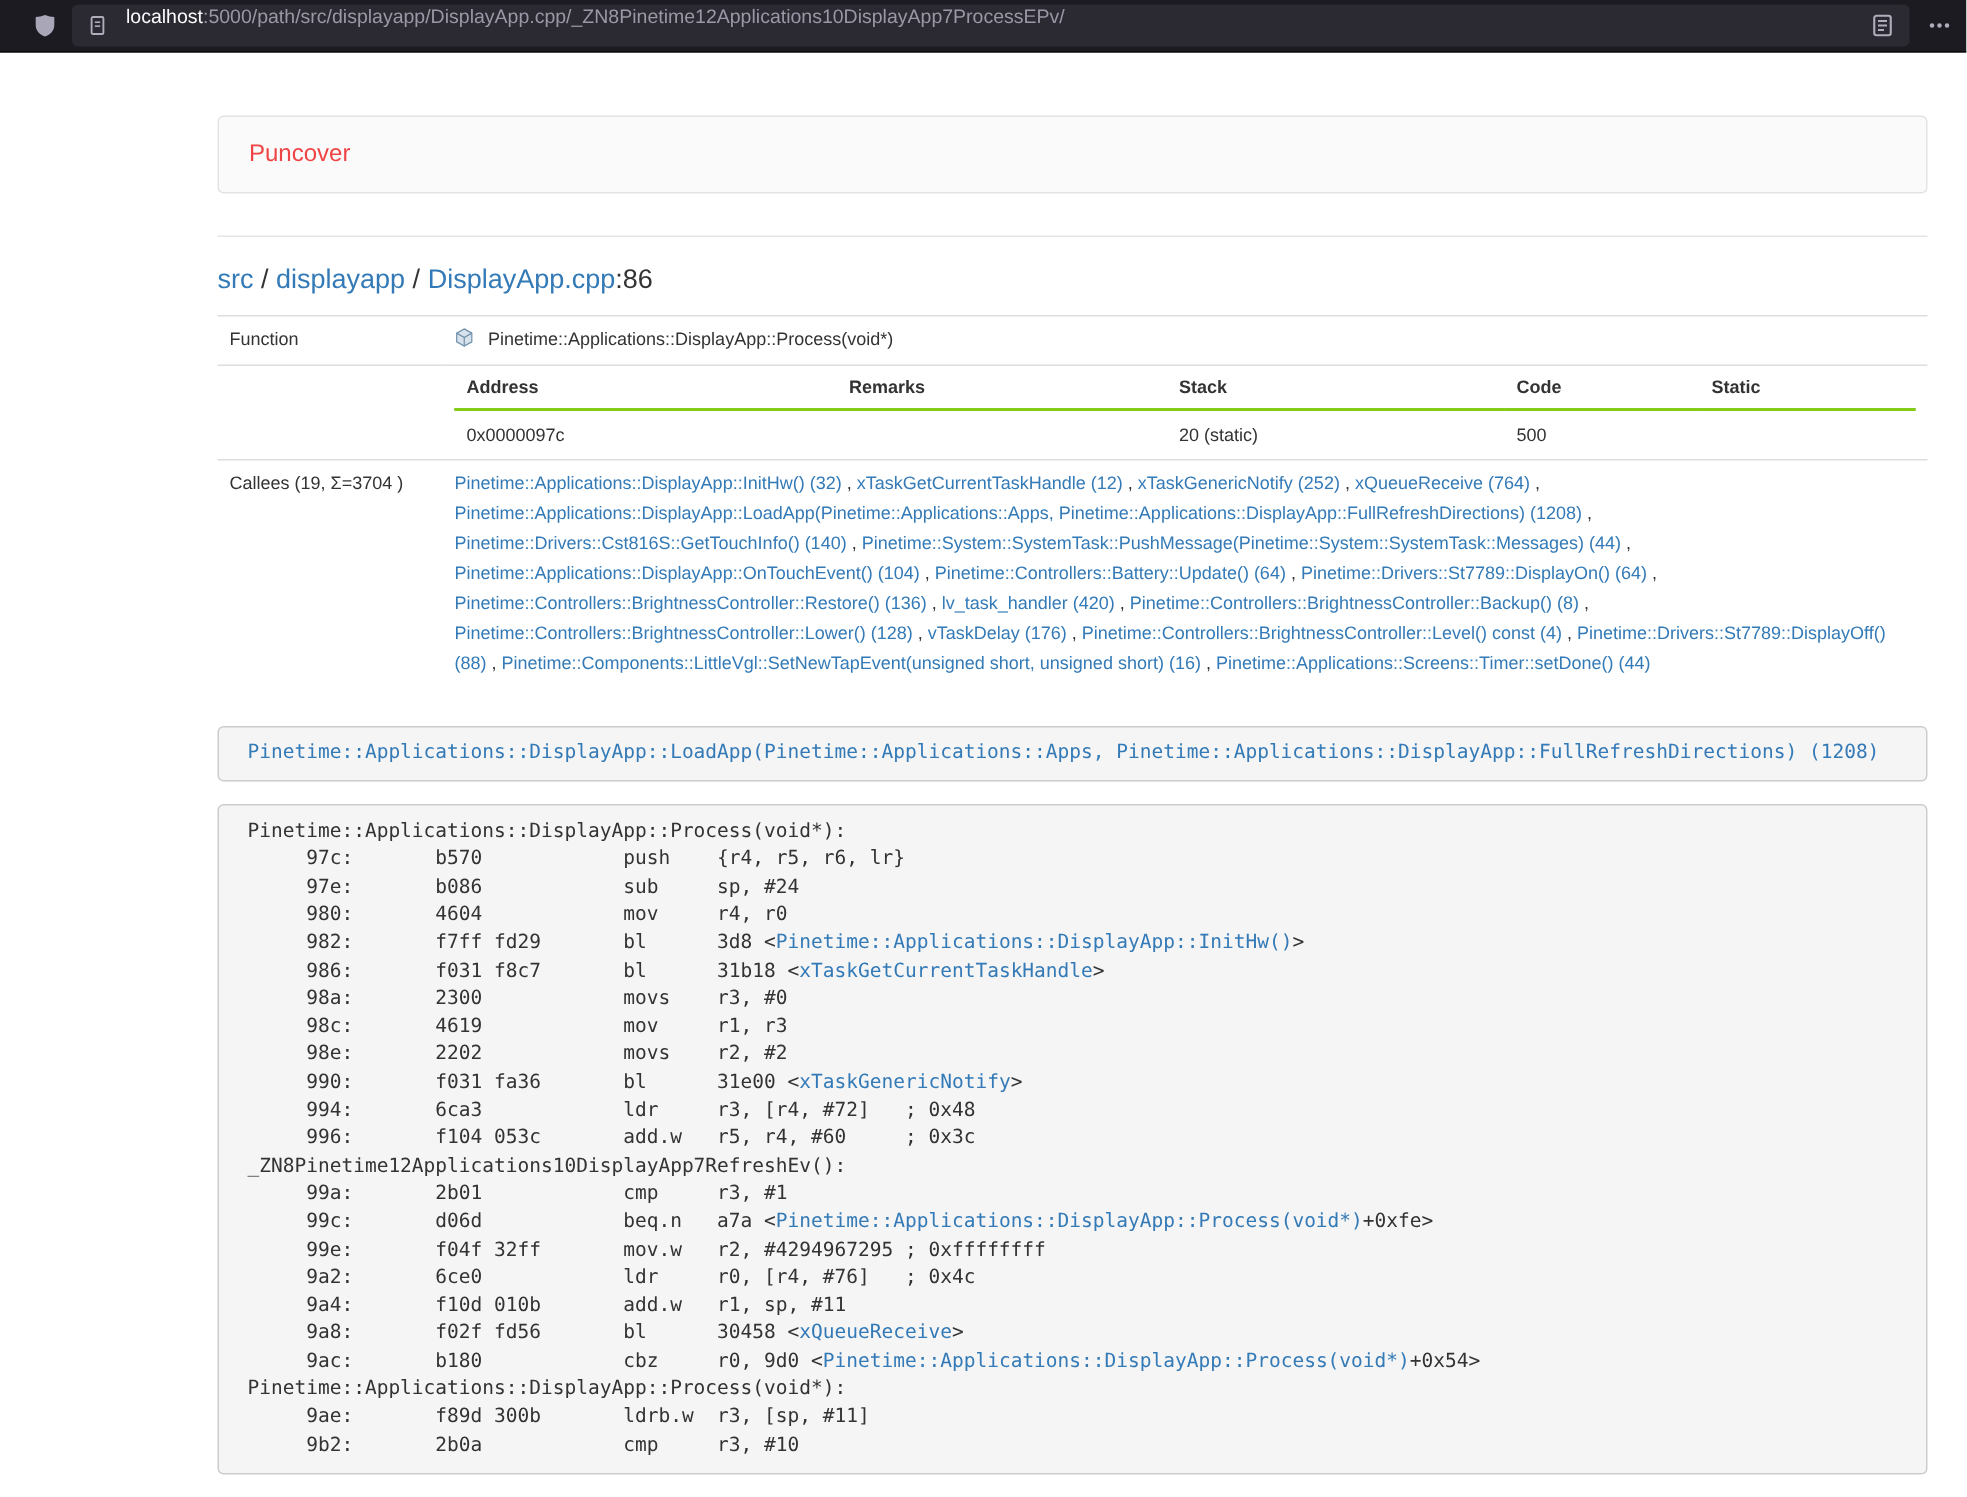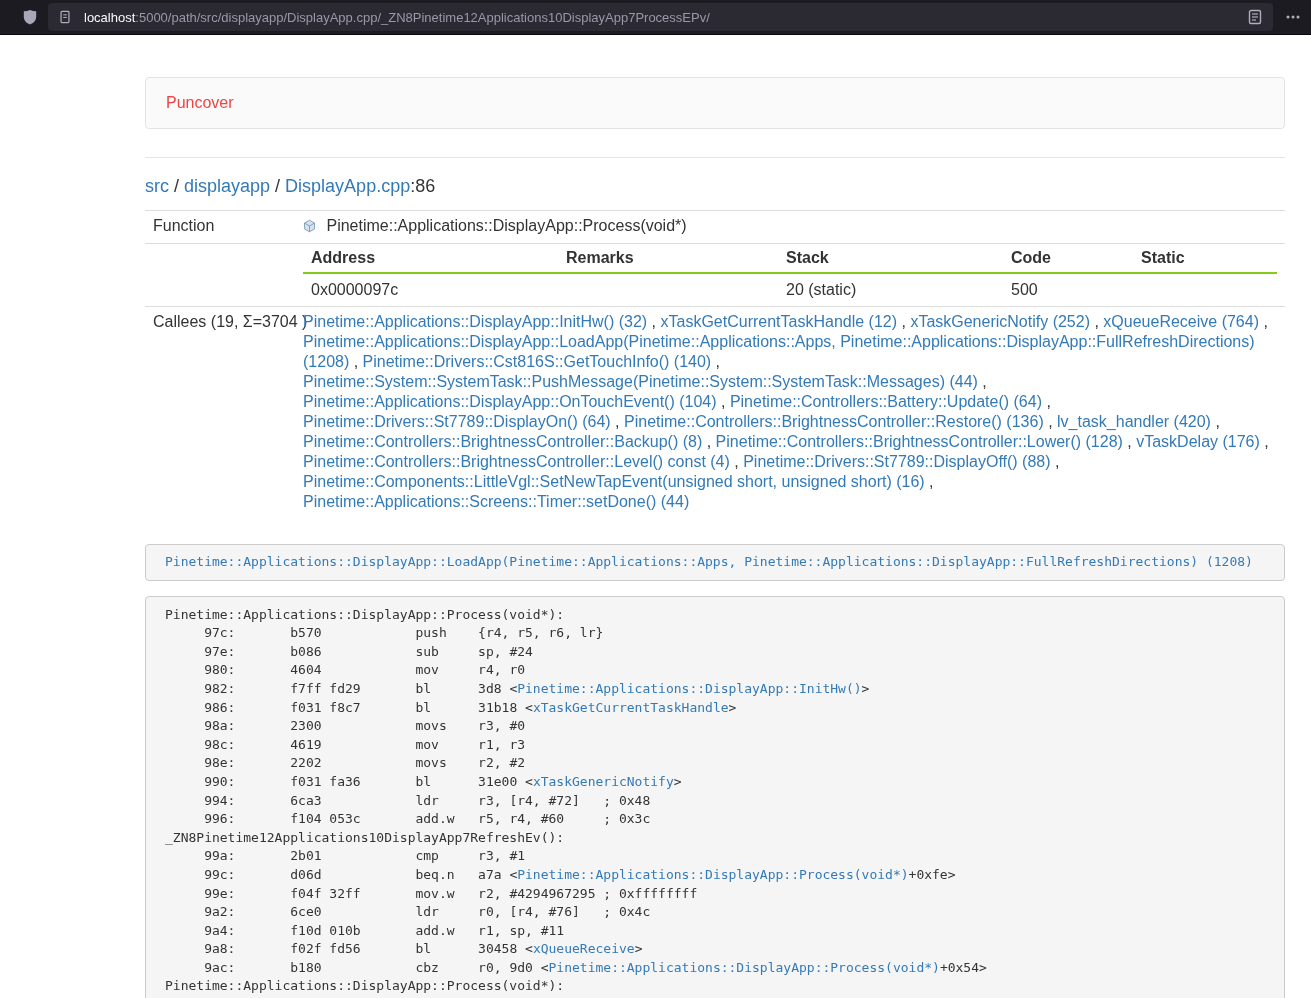--- a/index.html
+++ b/index.html
@@ -14,21 +14,21 @@
   
   .browser-bar {
     height: 35px; background: #1c1b22; border-bottom: 1px solid #0b0b0d;
     display: flex; align-items: center; padding: 0 10px 0 22px;
     box-sizing: border-box;
   }
   .tb-icon { display: inline-flex; align-items: center; justify-content: center; flex: none; }
   .shield { margin-right: 10px; }
   .url-bar {
     flex: 1; height: 28px; background: #2b2a33; border-radius: 4px;
-    display: flex; align-items: center; padding: 0 10px; box-sizing: border-box;
+    display: flex; padding: 0 10px; box-sizing: border-box;
     min-width: 0;
   }
   .url-bar .page-ic { margin-right: 12px; }
   .url-text {
     flex: 1; font-size: 13px; white-space: nowrap; overflow: hidden;
     font-family: "Liberation Sans", sans-serif;
   }
   .url-domain { color: #fbfbfe; }
   .url-path { color: #9a98a5; }
   .reader { margin-left: 8px; }
@@ -50,21 +50,21 @@
   .breadcrumb { font-size: 18px; line-height: 20px; margin-bottom: 14px; color: #333; }
   .breadcrumb a { color: #337ab7; }
   .breadcrumb .sep { margin: 0 5px; color: #333; }
 
   
   table.fn-table {
     width: 100%; border-collapse: collapse; table-layout: fixed;
   }
   table.fn-table > tbody > tr > td {
     border-top: 1px solid #ddd; padding: 5px 8px; vertical-align: top;
-    line-height: 20px; font-size: 16px; text-align: left; color: #333;
+    line-height: 20px; font-size: 12px; text-align: left; color: #333;
   }
   td.label-col { white-space: nowrap; }
   td.nested-cell { padding: 0 8px !important; }
 
   table.detail-table { width: 100%; border-collapse: collapse; table-layout: fixed; }
   table.detail-table th {
     font-weight: 700; text-align: left; padding: 4px 8px; line-height: 20px;
     border-bottom: 2px solid #84cc16; color: #333;
   }
   table.detail-table td { padding: 6px 8px; line-height: 20px; border: none; color: #333; }

